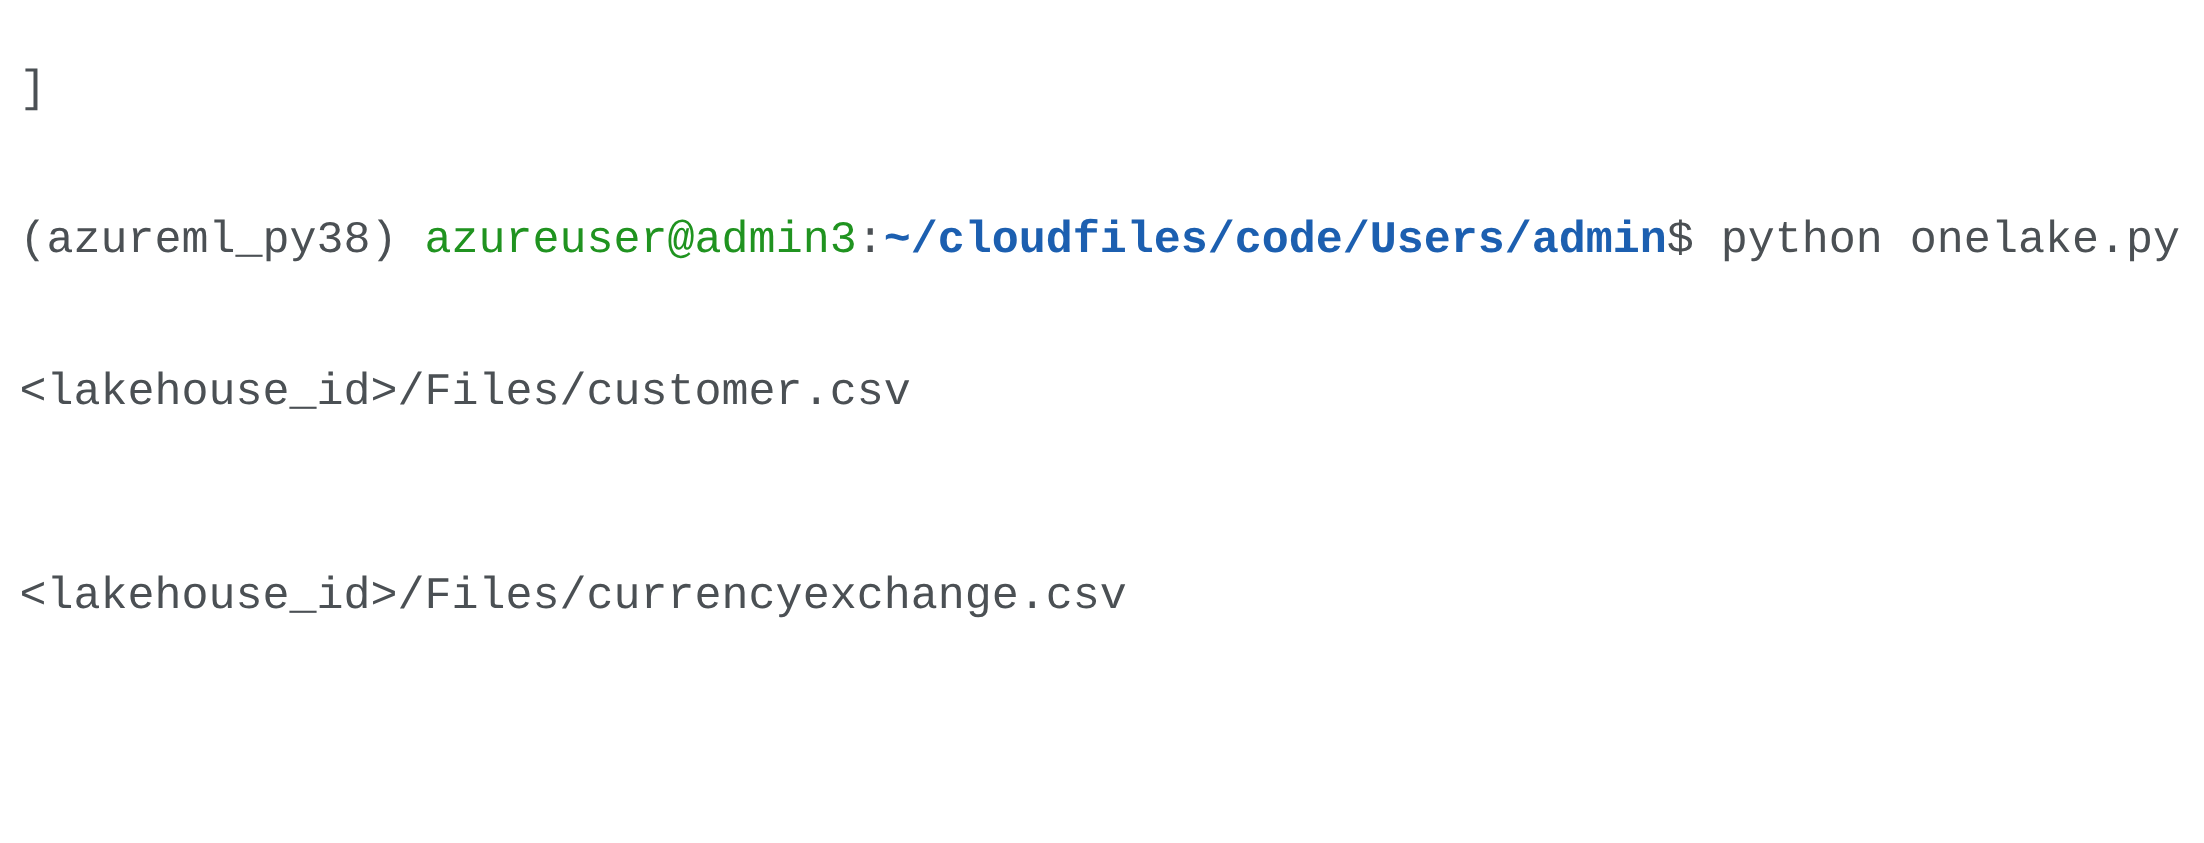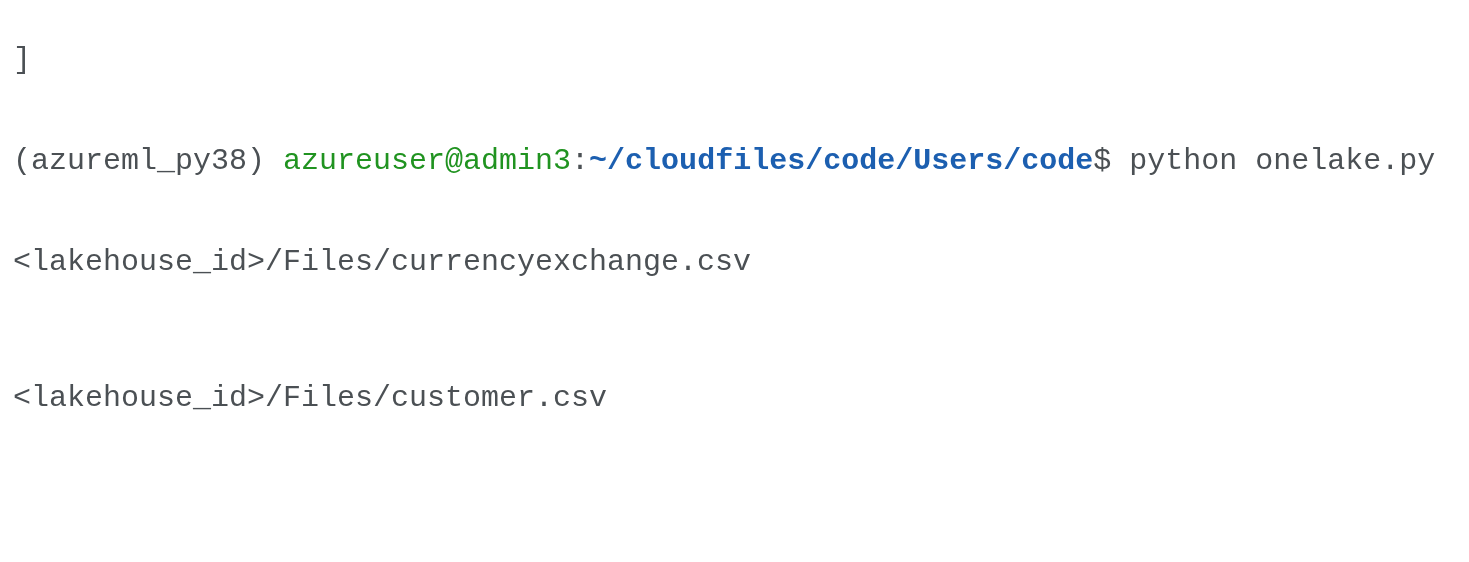--- a/index.html
+++ b/index.html
@@ -37,21 +37,21 @@
   .t-blue {
     color: var(--cwd, #1c5fb0);
     font-weight: bold;
   }
 </style>
 </head>
 <body>
 
 <div class="terminal">
   <div class="line"><span>]</span></div>
-  <div class="line"><span class="t-default">(azureml_py38) </span><span class="t-green">azureuser@admin3</span><span class="t-default">:</span><span class="t-blue">~/cloudfiles/code/Users/code</span><span class="t-default">$</span><span class="t-default"> python onelake.py</span></div>
+  <div class="line"><span class="t-default">(azureml_py38) </span><span class="t-green">azureuser@admin3</span><span class="t-default">:</span><span class="t-blue">~/cloudfiles/code/Users/admin</span><span class="t-default">$</span><span class="t-default"> python onelake.py</span></div>
+  <div class="line output-line">&lt;lakehouse_id&gt;/Files/customer.csv</div>
   <div class="line output-line">&lt;lakehouse_id&gt;/Files/currencyexchange.csv</div>
-  <div class="line output-line">&lt;lakehouse_id&gt;/Files/customer.csv</div>
   
   
   
   
   
 </div>
 
 </body></html>

